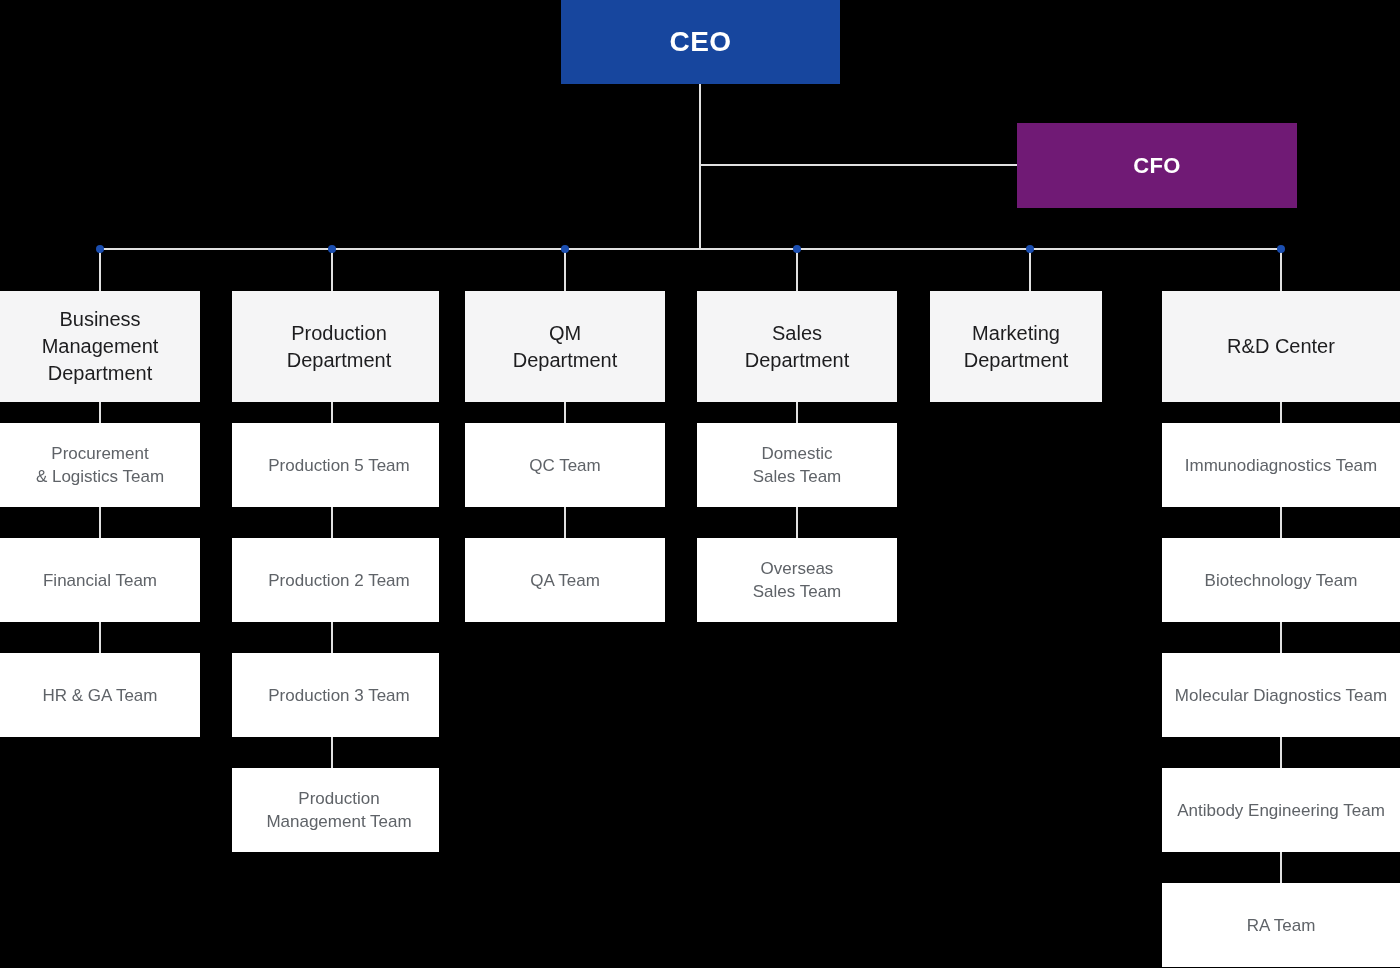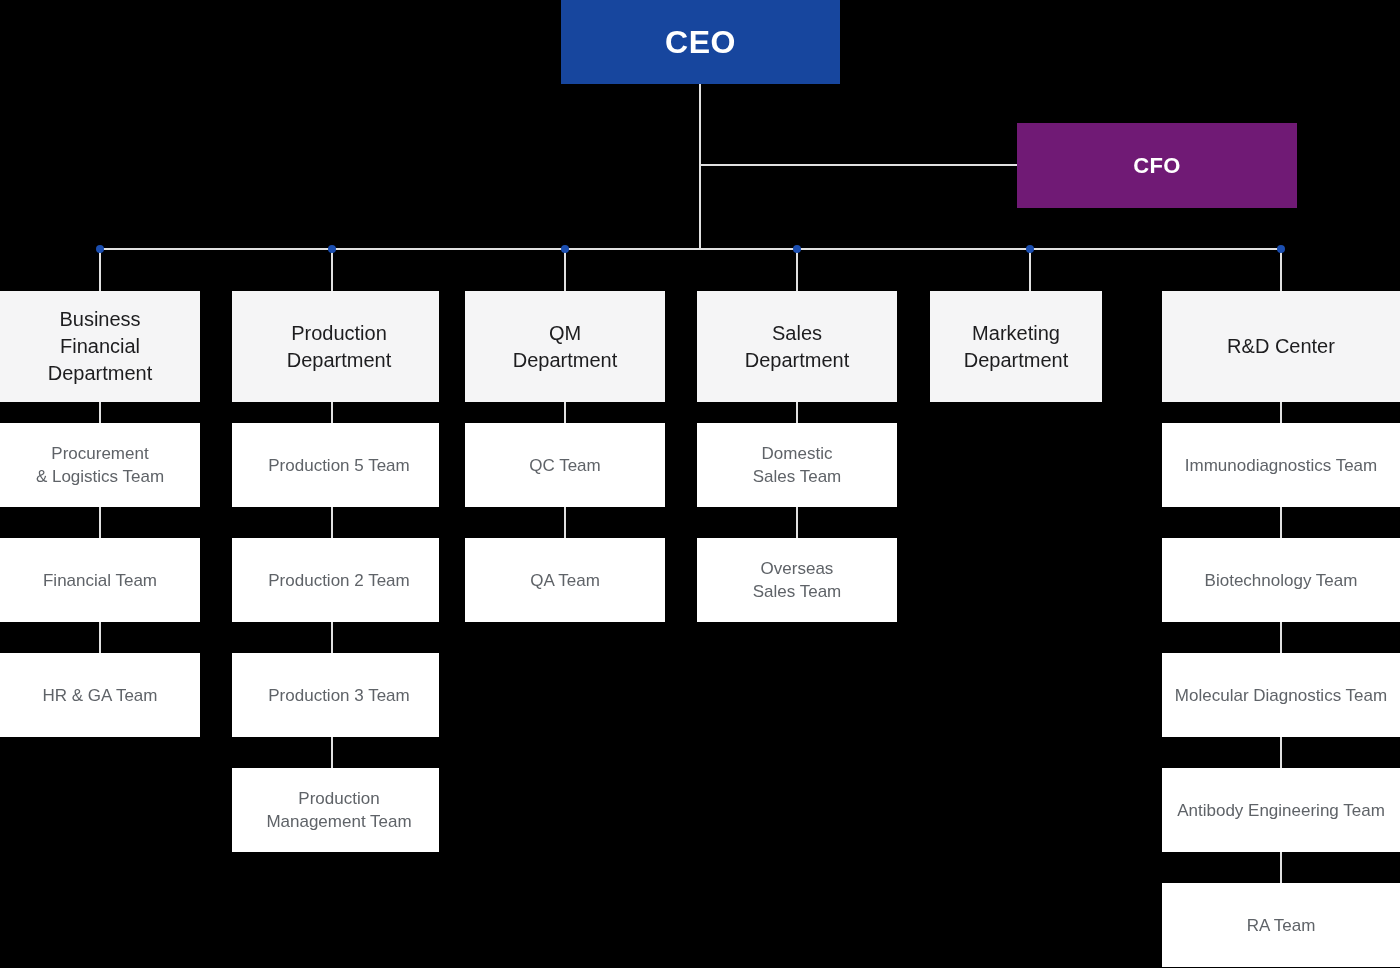--- a/index.html
+++ b/index.html
@@ -20,21 +20,21 @@
     display: flex;
     align-items: center;
     justify-content: center;
     text-align: center;
     z-index: 2;
   }
   .box span { white-space: pre-line; }
   .ceo {
     left: 561px; top: 0; width: 279px; height: 84px;
     background: #17469e; color: #ffffff;
-    font-size: 32px; font-weight: 700; letter-spacing: 0.5px;
+    font-size: 28px; font-weight: 700; letter-spacing: 0.5px;
   }
   .cfo {
     left: 1017px; top: 123px; width: 280px; height: 85px;
     background: #701a75; color: #ffffff;
     font-size: 22px; font-weight: 600; letter-spacing: 0.3px;
   }
   .dept {
     top: 291px; height: 111px;
     background: #f5f5f6; color: #1d1d1f;
     font-size: 20px; font-weight: 500; line-height: 27px;
@@ -90,21 +90,21 @@
 
   <div class="box ceo">
     <span>CEO</span>
   </div>
   <div class="box cfo">
     <span>CFO</span>
   </div>
 
   <div class="box dept c1">
     <span>Business
-Financial
+Management
 Department</span>
   </div>
   <div class="box dept c2">
     <span>Production
 Department</span>
   </div>
   <div class="box dept c3">
     <span>QM
 Department</span>
   </div>

